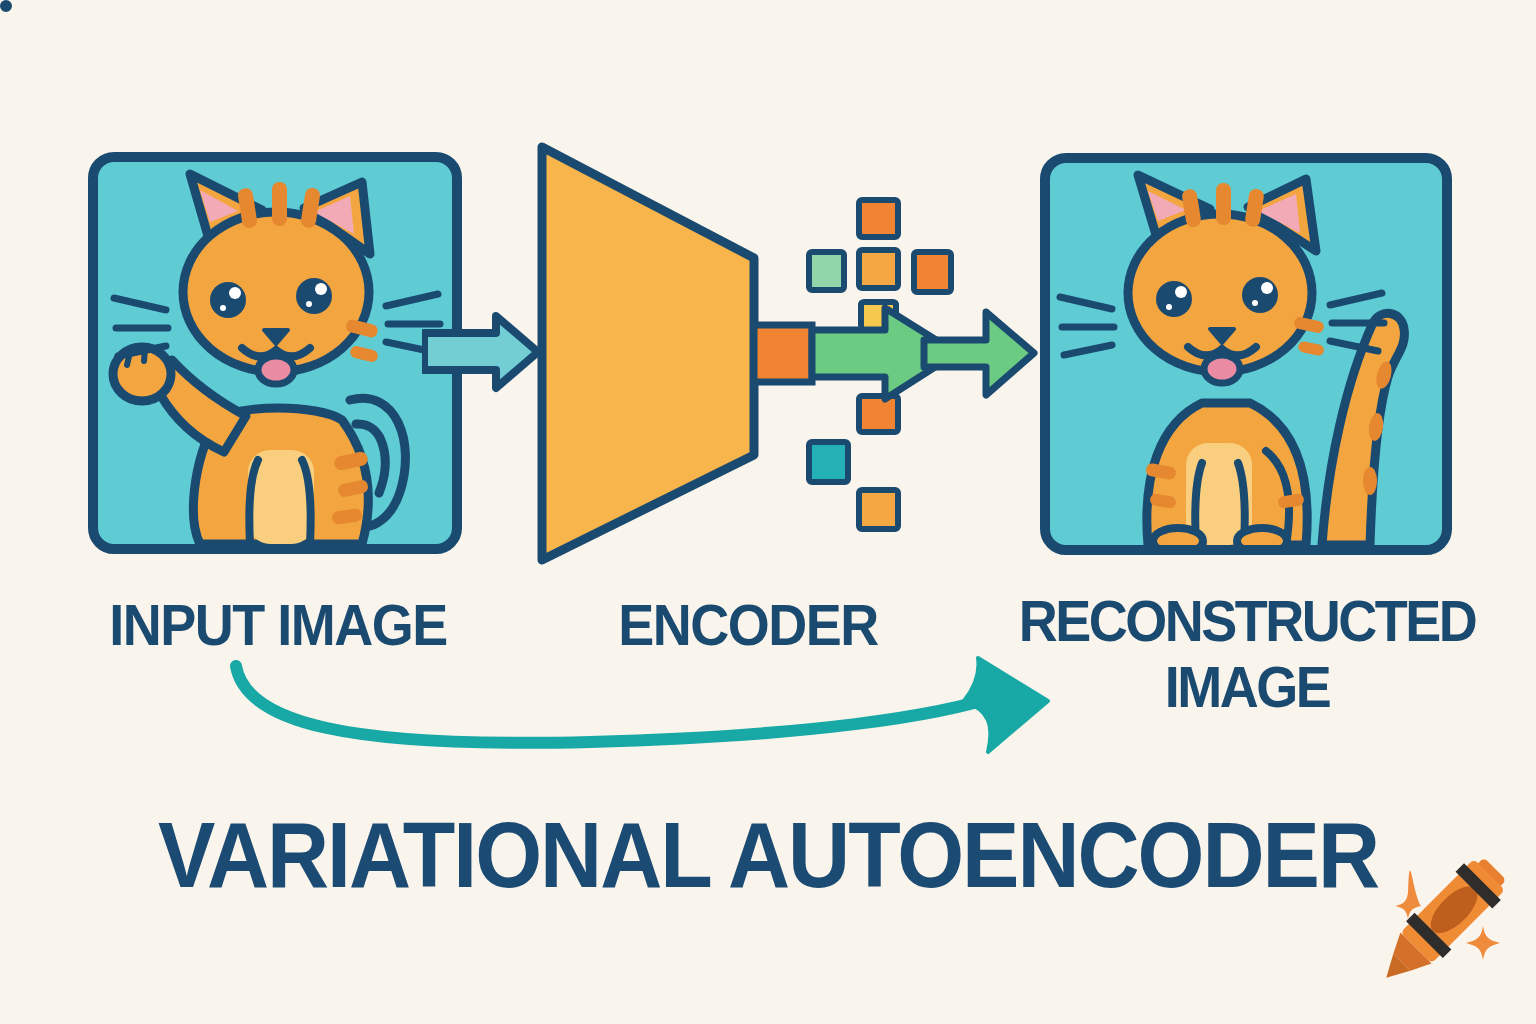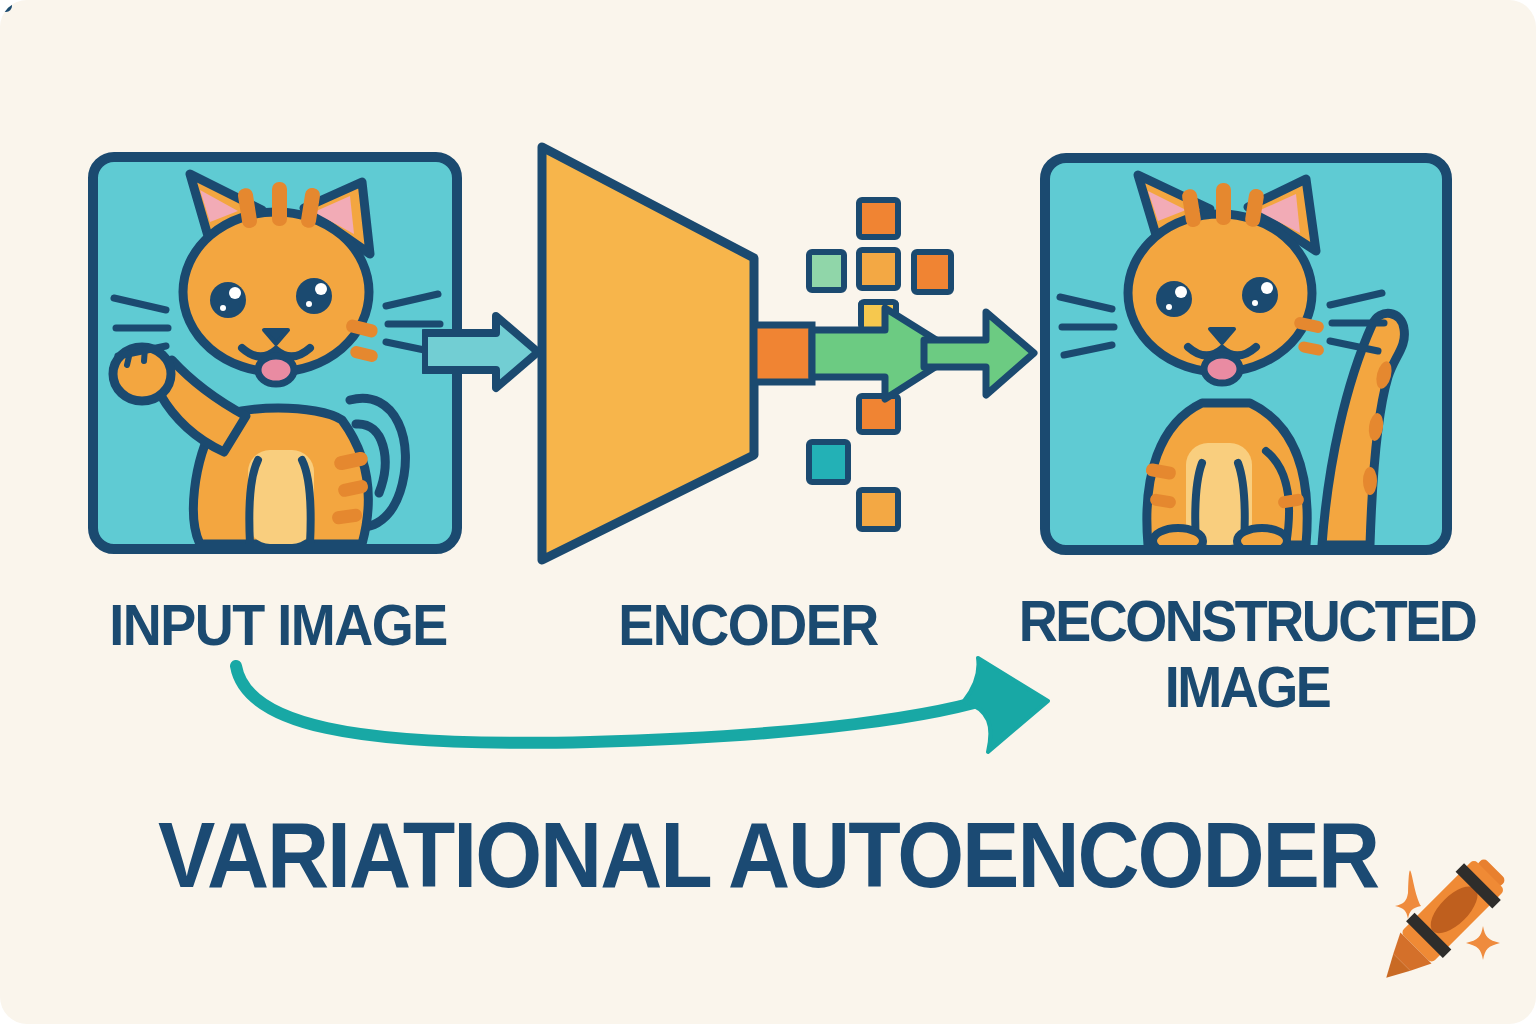--- a/index.html
+++ b/index.html
@@ -2,21 +2,20 @@
 <html><head>
 <meta charset="utf-8">
 <style>
   html,body{margin:0;padding:0;}
   .canvas{
     position:relative;
     width:1536px;height:1024px;
     background:#faf5ec;
     overflow:hidden;
     font-family:"Liberation Sans","DejaVu Sans",sans-serif;
-    border-radius:27px;
   }
   .box{
     position:absolute;
     background:#5fcbd3;
     border:10px solid #1b4a70;
     border-radius:26px;
     box-sizing:border-box;
     overflow:hidden;
   }
   .input-box{left:88px;top:152px;width:374px;height:402px;}

